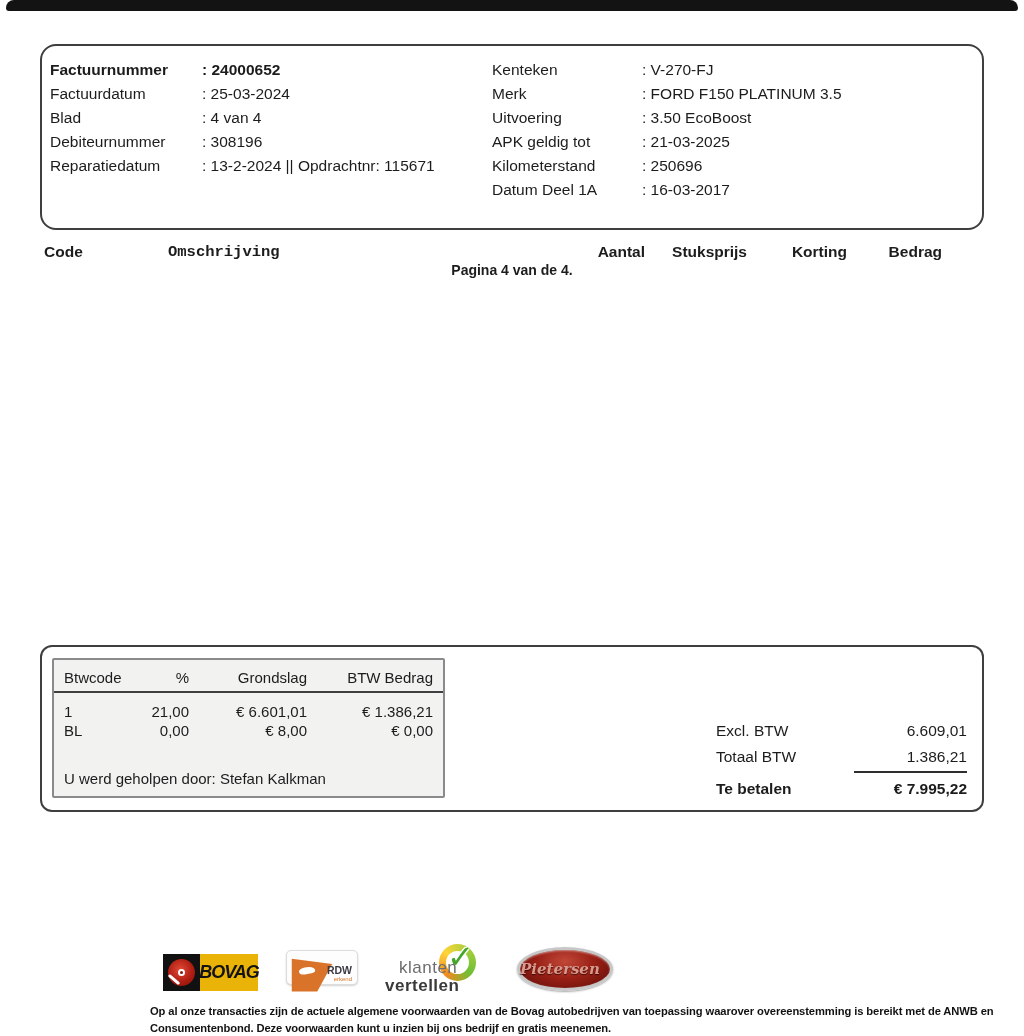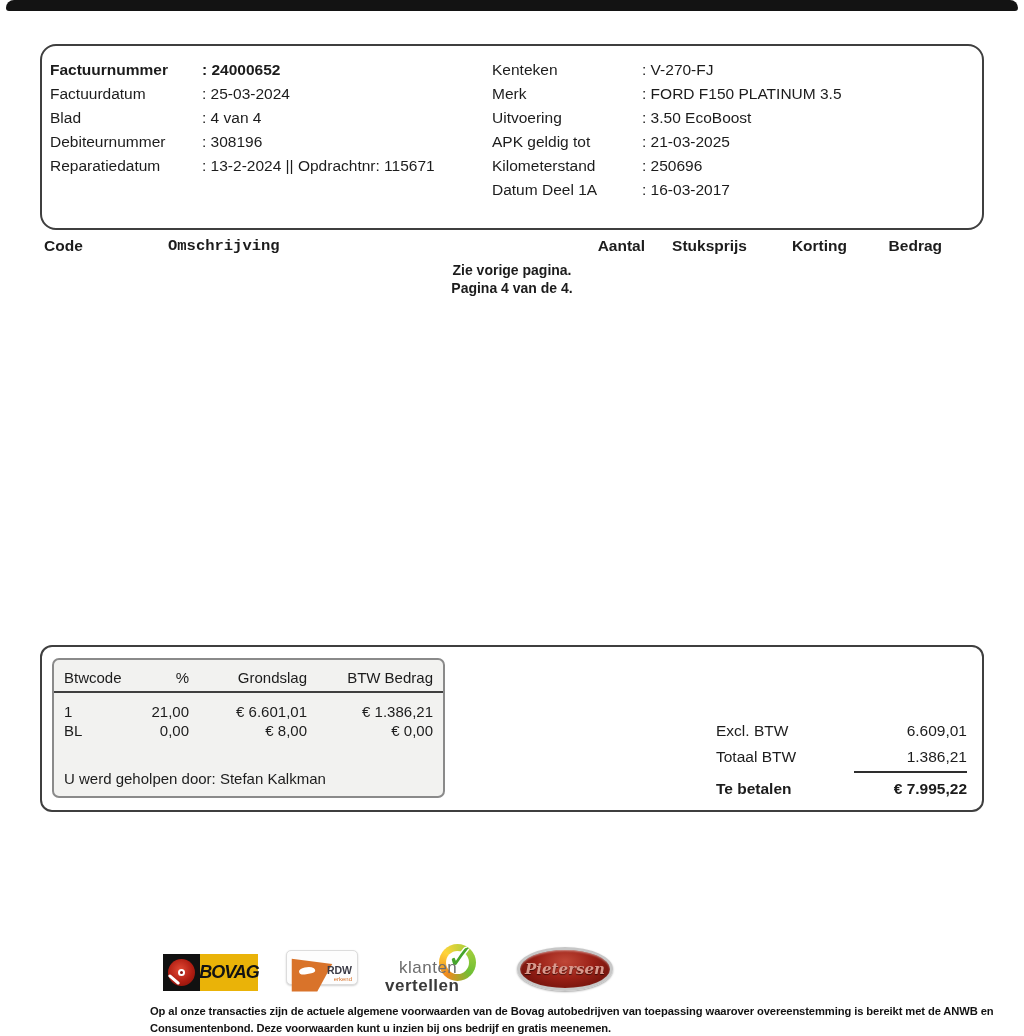--- a/index.html
+++ b/index.html
@@ -13,34 +13,34 @@
   .hbox { position:absolute; left:40px; top:44px; width:944px; height:186px; border:2px solid #3f3f3f; border-radius:16px; background:#fff; }
   .hcol { position:absolute; top:12px; font-size:15.5px; line-height:24px; white-space:nowrap; }
   .hcol.left { left:8px; }
   .hcol.right { left:450px; }
   .flabel { display:inline-block; width:152px; }
   .hcol.right .flabel { width:150px; }
   .frow.bold { font-weight:bold; }
 
   
   .thead { position:absolute; left:0; right:0; top:237px; height:20px; font-weight:bold; font-size:15.5px; }
-  .thead span { position:absolute; white-space:nowrap; }
+  .thead span { position:absolute; white-space:nowrap;margin-top:6px; }
   .c-code { left:44px; }
   .c-oms { left:168px;font-family:Liberation Mono, monospace; }
   .c-aantal { right:379px; }
   .c-stuks { right:277px; }
   .c-korting { right:177px; }
   .c-bedrag { right:82px; }
 
   .notice { position:absolute; left:0; width:1024px; top:262px; text-align:center; font-weight:bold; font-size:14px; line-height:17.5px; }
 
   
   .sbox { position:absolute; left:40px; top:645px; width:944px; height:167px; border:2px solid #3f3f3f; border-radius:12px; background:#fff; }
 
-  .btw-box { position:absolute; left:52px; top:658px; width:393px; height:140px; background:#f2f2f0; border:2px solid #8a8a8a; border-radius:7px; font-size:15px; }
+  .btw-box { position:absolute; left:52px; top:658px; width:393px; height:140px; background:#f2f2f0; border:2px solid #8a8a8a; border-radius:2px; font-size:15px; }
   .btw-head { display:grid; grid-template-columns:80px 45px 118px 1fr; padding:9px 10px 5px 10px; border-bottom:2px solid #3f3f3f; }
   .btw-rows { padding:9px 10px 0 10px; }
   .btw-row { display:grid; grid-template-columns:80px 45px 118px 1fr; line-height:19px; }
   .num { text-align:right; }
   .btw-helper { position:absolute; left:10px; bottom:9px; font-size:15px; white-space:nowrap; }
 
   
   .trow { position:absolute; left:716px; right:57px; height:18px; font-size:15.5px; }
   .trow .tlabel { float:left;text-align:right; }
   .trow .tvalue { float:right; }
@@ -65,21 +65,21 @@
   .rdw-name { position:absolute; right:5px; top:13px; font-size:10.5px; font-weight:bold; color:#3a3a45; }
   .rdw-sub { position:absolute; right:5px; top:25px; font-size:6px; color:#d9732a; }
 
   .logo-kv { position:absolute; left:385px; top:944px; width:112px; height:56px; }
   .kv-l1 { position:absolute; left:14px; top:14px; font-size:17px; color:#6d6d6d; letter-spacing:0.5px; }
   .kv-l2 { position:absolute; left:0; top:32px; font-size:17px; font-weight:bold; color:#3a3a3a; letter-spacing:0.5px; }
   .kv-badge { position:absolute; left:54px; top:0; width:37px; height:37px; border-radius:50%; background:conic-gradient(from 220deg, #ef8a1e, #ffd43a, #a4cf3c, #6fbf35, #ef8a1e); }
   .kv-badge::before { content:""; position:absolute; left:7px; top:7px; width:23px; height:23px; border-radius:50%; background:#fff; }
   .kv-check { position:absolute; left:8px; top:-6px; font-size:32px; font-weight:bold; color:#46a52c; text-shadow:1px 1px 0 #fff, -1px -1px 0 #fff; }
 
-  .logo-pietersen { position:absolute; left:517px; top:947px; width:96px; height:44px; border-radius:50%; border:3px solid #c7c7c7; background:radial-gradient(ellipse at 50% 30%, #c04838 0%, #9a2016 45%, #5c0c07 100%); box-shadow:0 1px 2px rgba(0,0,0,0.35), inset 0 1px 2px rgba(255,255,255,0.45); display:flex; align-items:center; justify-content:center; }
+  .logo-pietersen { position:absolute; left:517px; top:947px; width:96px; height:44px; border-radius:50%; border:3px solid #c7c7c7; background:radial-gradient(ellipse at 50% 30%, #c04838 0%, #9a2016 45%, #5c0c07 100%); box-shadow:0 1px 2px rgba(0,0,0,0.35), inset 0 1px 2px rgba(255,255,255,0.45); display:flex; align-items:center; justify-content:flex-start; }
   .pietersen-text { font-family:"DejaVu Serif","Liberation Serif",serif; font-style:italic; font-weight:bold; font-size:15px; color:#d9998d; text-shadow:0 1px 1px rgba(0,0,0,0.6); }
 
   .terms { position:absolute; left:150px; top:1003px; width:872px; font-size:11.2px; font-weight:600; line-height:16.5px; color:#121212; letter-spacing:-0.1px; }
 </style>
 </head>
 <body>
 
 <div class="page">
 
   <div class="top-bar"></div>
@@ -105,21 +105,20 @@
   <div class="thead">
     <span class="c-code">Code</span>
     <span class="c-oms">Omschrijving</span>
     <span class="c-aantal">Aantal</span>
     <span class="c-stuks">Stuksprijs</span>
     <span class="c-korting">Korting</span>
     <span class="c-bedrag">Bedrag</span>
   </div>
 
   <div class="notice">
-    <div>Zie vorige pagina.</div>
     <div>Pagina 4 van de 4.</div>
   </div>
 
   <div class="sbox"></div>
 
   <div class="btw-box">
     <div class="btw-head">
       <span>Btwcode</span>
       <span class="num">%</span>
       <span class="num">Grondslag</span>

